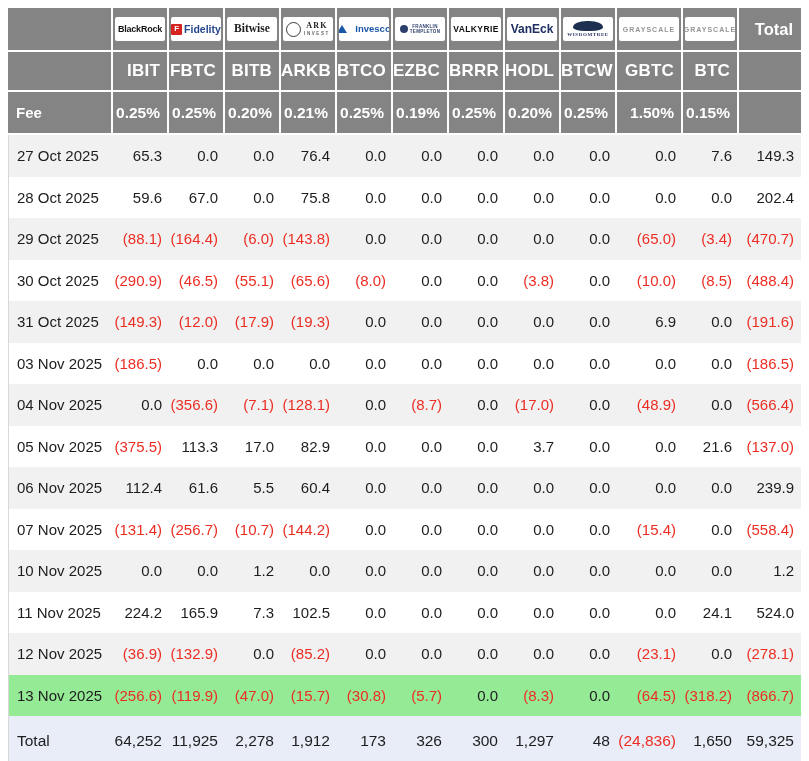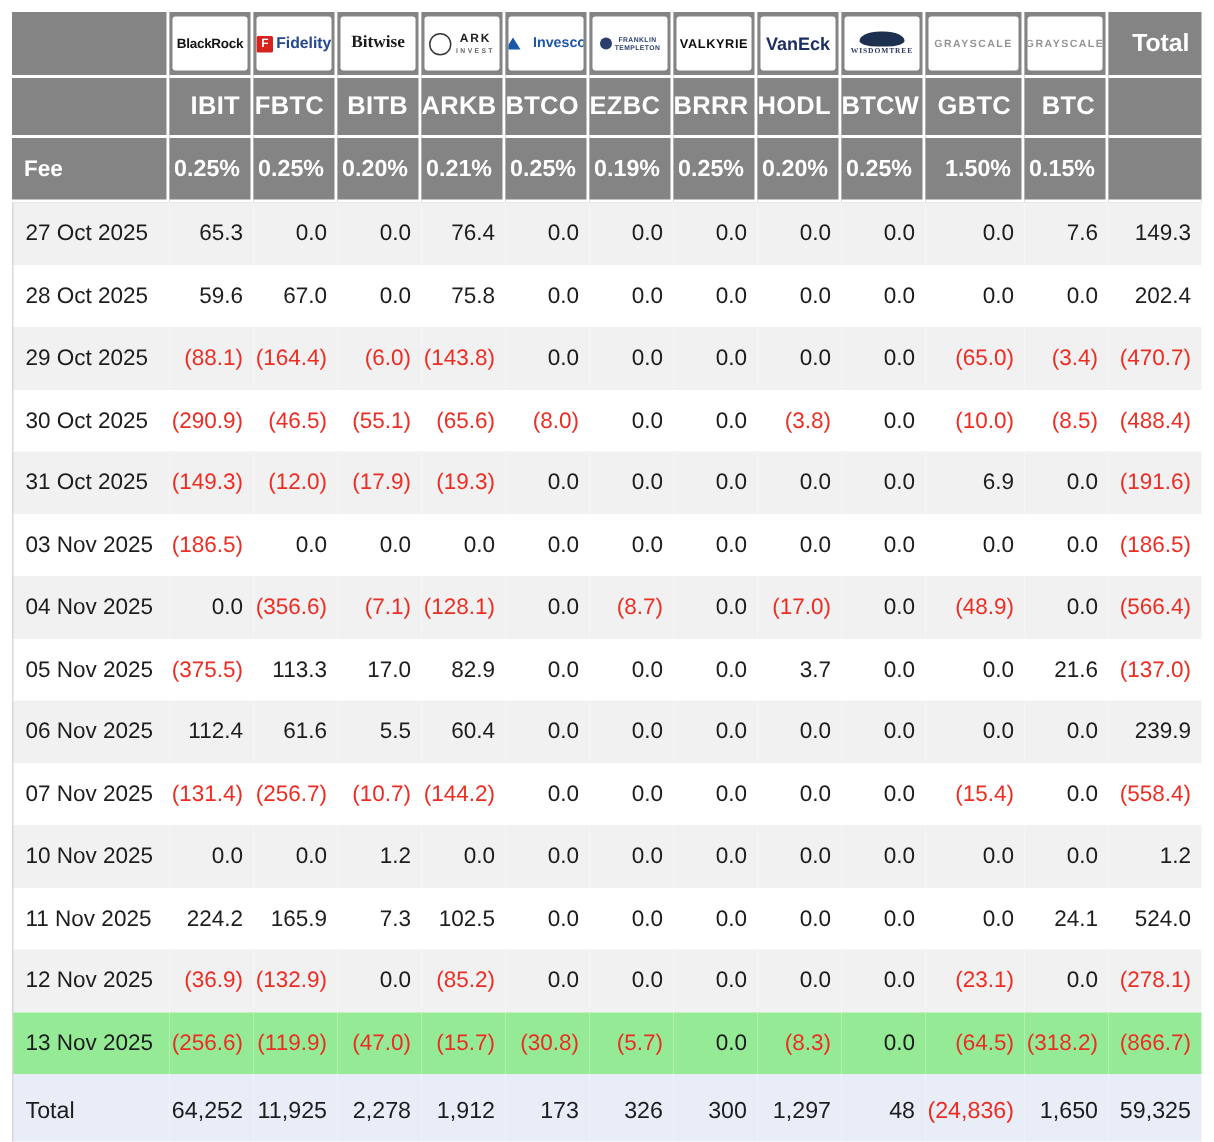--- a/index.html
+++ b/index.html
@@ -22,33 +22,33 @@
   }
   thead tr th:last-child{border-right:none;}
   tr.logo-row th{height:44px;}
   tr.ticker-row th{height:40px;font-size:17px;text-align:right;padding-right:7px;letter-spacing:.2px;}
   tr.fee-row th{height:43px;font-size:15.5px;text-align:right;padding-right:7px;}
   tr.fee-row th.fee-label{text-align:left;padding-left:8px;font-size:15px;}
   th.total-header{font-size:16.5px;text-align:right;padding-right:8px;}
 
   
   .logo{
-    background:#fff;height:36px;margin:3px 2px;border-radius:2px;
+    background:#fff;height:24px;margin:3px 2px;border-radius:2px;
     display:flex;align-items:center;justify-content:center;overflow:hidden;
   }
   .lp{display:inline-block;line-height:1;white-space:nowrap;}
   .logo-blackrock .lp0{font-size:9px;font-weight:800;color:#141414;letter-spacing:-.2px;}
   .logo-fidelity{gap:2px;}
   .logo-fidelity .lp0{background:#d6231f;color:#fff;width:11px;height:11px;font-size:8px;font-weight:800;
     display:inline-flex;align-items:center;justify-content:center;border-radius:1px;}
   .logo-fidelity .lp1{color:#26468e;font-weight:700;font-size:10.5px;}
   .logo-bitwise .lp0{font-family:"Liberation Serif",serif;font-size:11.5px;color:#1b1b1b;}
   .logo-ark{display:grid;grid-template-columns:auto auto;column-gap:3px;align-items:center;align-content:center;justify-content:center;}
   .logo-ark .lp0{width:13px;height:13px;border:1.5px solid #3a3a3a;border-radius:50%;grid-row:1/3;}
-  .logo-ark .lp1{grid-column:2;font-size:8px;font-weight:700;color:#222;letter-spacing:1.2px;}
+  .logo-ark .lp1{grid-column:2;font-size:8px;font-weight:700;color:#222;letter-spacing:1.2px;font-family:Liberation Serif, serif;}
   .logo-ark .lp2{grid-column:2;font-size:4.5px;color:#666;letter-spacing:1.6px;margin-top:1px;}
   .logo-invesco{gap:8px;}
   .logo-invesco .lp0{width:0;height:0;border-left:5px solid transparent;border-right:5px solid transparent;border-bottom:8px solid #1b57a8;}
   .logo-invesco .lp1{color:#1b57a8;font-weight:700;font-size:9.5px;}
   .logo-franklin{display:grid;grid-template-columns:auto auto;column-gap:2px;align-items:center;align-content:center;justify-content:center;}
   .logo-franklin .lp0{width:8px;height:8px;background:#2c3e6b;border-radius:50%;grid-row:1/3;}
   .logo-franklin .lp1,.logo-franklin .lp2{grid-column:2;font-size:4.5px;font-weight:700;color:#2c3e6b;letter-spacing:.3px;margin-top:1px;}
   .logo-valkyrie .lp0{font-size:8.5px;font-weight:800;color:#0d0d0d;letter-spacing:.4px;}
   .logo-vaneck .lp0{font-family:Liberation Sans, sans-serif;font-size:12px;font-weight:700;color:#1d2f61;}
   .logo-wisdomtree{flex-direction:column;gap:1px;}

